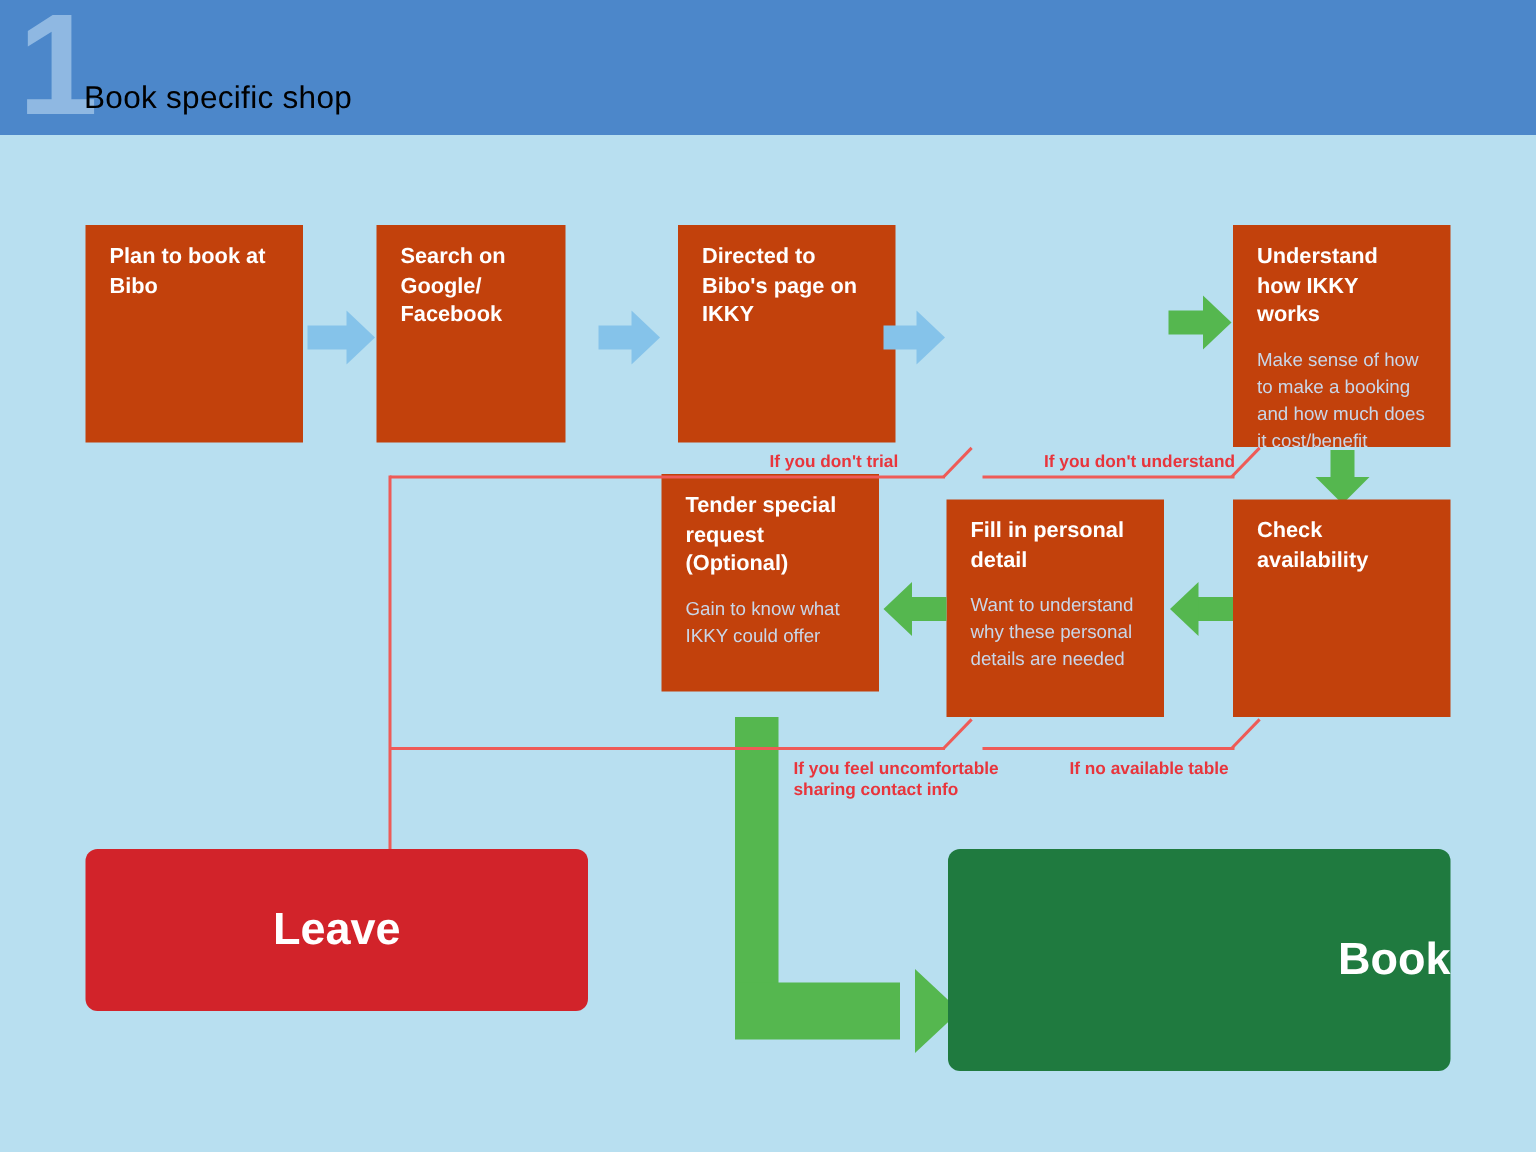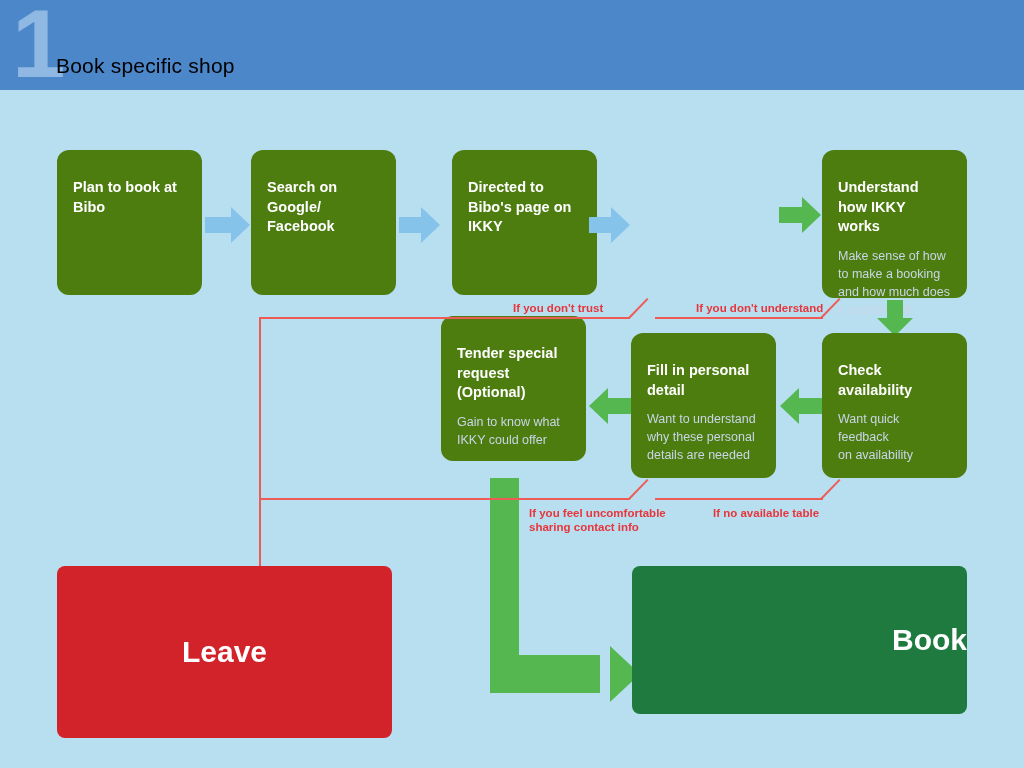--- a/index.html
+++ b/index.html
@@ -27,24 +27,24 @@
   .header-title{
     position:absolute;left:56px;top:54px;
     font-size:21px;color:#000000;font-weight:400;
     letter-spacing:0.2px;
     text-align:right;
   }
 
   
   .node{
     position:absolute;
-    background:#4d7c0f;
-    border-radius:12px;
+    background:#c2410c;
+    border-radius:0;
     box-sizing:border-box;
-    padding:28px 16px 12px 16px;
+    padding:12px 16px 12px 16px;
     color:#ffffff;
   }
   .node .t{
     font-size:14.5px;font-weight:700;line-height:1.35;
     color:#ffffff;
     margin:0 0 10px 0;
     white-space:pre-line;
   }
   .node .d{
     font-size:12.5px;font-weight:400;line-height:1.45;
@@ -109,21 +109,21 @@
   <div class="header">
     <div class="header-num">1</div>
     <div class="header-title">Book specific shop</div>
   </div>
 
   <div class="node nosub" style="left:57px;top:150px;width:145px;height:145px;">
     <p class="t">Plan to book at
 Bibo</p>
   </div>
 
-  <div class="node nosub" style="left:251px;top:150px;width:145px;height:145px;">
+  <div class="node nosub" style="left:251px;top:150px;width:126px;height:145px;">
     <p class="t">Search on
 Google/
 Facebook</p>
   </div>
 
   <div class="node nosub" style="left:452px;top:150px;width:145px;height:145px;">
     <p class="t">Directed to
 Bibo's page on
 IKKY</p>
   </div>
@@ -175,22 +175,20 @@
     <p class="t">Fill in personal
 detail</p>
     <p class="d">Want to understand
 why these personal
 details are needed</p>
   </div>
 
   <div class="node" style="left:822px;top:333px;width:145px;height:145px;">
     <p class="t">Check
 availability</p>
-    <p class="d">Want quick feedback
-on availability</p>
   </div>
 
   <div class="arrow-l" style="left:780px;top:388px;width:42px;height:36px;">
     <div class="shaft" style="width:24px;height:16px;background:#55b74f;"></div>
     <div class="head" style="border-width:18px 19px 18px 0;border-color:transparent #55b74f transparent transparent;"></div>
   </div>
 
   <div class="arrow-l" style="left:589px;top:388px;width:42px;height:36px;">
     <div class="shaft" style="width:24px;height:16px;background:#55b74f;"></div>
     <div class="head" style="border-width:18px 19px 18px 0;border-color:transparent #55b74f transparent transparent;"></div>
@@ -210,27 +208,27 @@
   <div class="rdiag" style="left:821px;top:318px;width:27px;height:2px;transform:rotate(-46deg) translateY(-1px);transform-origin:0 0;"></div>
 
   <div class="rline" style="left:259px;top:317px;width:2px;height:250px;"></div>
 
   <div class="rline" style="left:260px;top:498px;width:370px;height:2px;"></div>
   <div class="rdiag" style="left:629px;top:499px;width:27px;height:2px;transform:rotate(-46deg) translateY(-1px);transform-origin:0 0;"></div>
 
   <div class="rline" style="left:655px;top:498px;width:168px;height:2px;"></div>
   <div class="rdiag" style="left:821px;top:499px;width:27px;height:2px;transform:rotate(-46deg) translateY(-1px);transform-origin:0 0;"></div>
 
-  <div class="rlabel" style="left:513px;top:301px;">If you don't trust</div>
+  <div class="rlabel" style="left:513px;top:301px;">If you don't trial</div>
   <div class="rlabel" style="left:696px;top:301px;">If you don't understand</div>
   <div class="rlabel" style="left:529px;top:506px;">If you feel uncomfortable
 sharing contact info</div>
   <div class="rlabel" style="left:713px;top:506px;">If no available table</div>
 
-  <div class="terminal leave" style="left:57px;top:566px;width:335px;height:172px;">
+  <div class="terminal leave" style="left:57px;top:566px;width:335px;height:108px;">
     <span>Leave</span>
   </div>
 
   <div class="terminal book" style="left:632px;top:566px;width:335px;height:148px;justify-content:flex-end;">
     <span>Book</span>
   </div>
 
 </div>
 
 </body></html>

